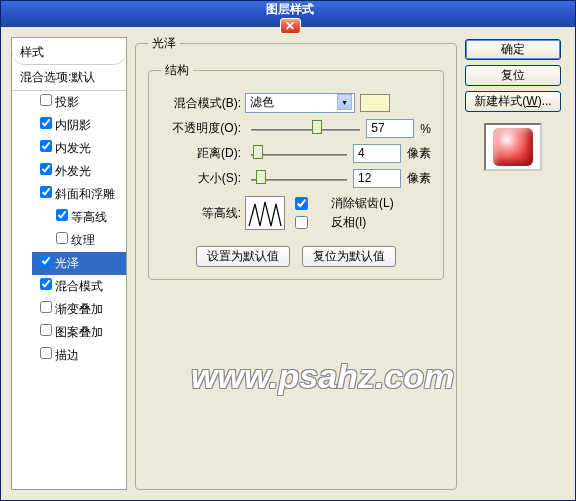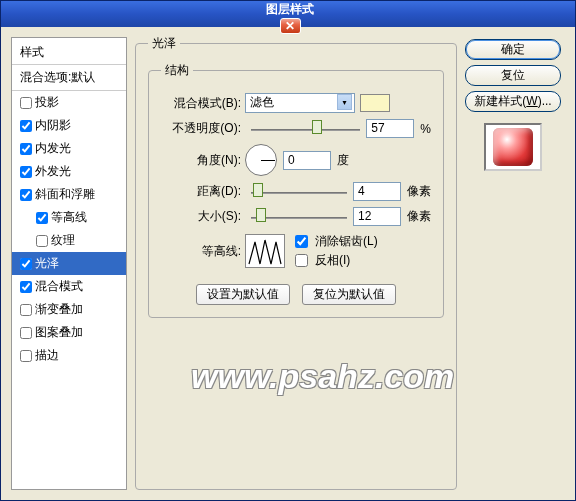--- a/index.html
+++ b/index.html
@@ -3,23 +3,23 @@
 <meta charset="utf-8">
 <style>
   * { box-sizing: border-box; font-family: "Microsoft YaHei", SimSun, Arial, sans-serif; font-size: 12px; }
   body { margin: 0; background: #fff; }
   .window { width: 576px; height: 501px; border: 1px solid #0a246a; background: #ece9d8; position: relative; }
   .titlebar { height: 26px; background: linear-gradient(#3a6ee0,#2754c4 50%,#1e46a8); color: #fff; display: flex; align-items: center; padding: 0 4px 0 8px; font-weight: bold; flex-direction: column; }
   .titlebar .title { flex: 1; }
   .close-btn { width: 21px; height: 21px; background: linear-gradient(#f0a696,#e76345 40%,#c53a15); border: 1px solid #fff; border-radius: 3px; color: #fff; display: flex; align-items: center; justify-content: center; font-weight: bold; font-family: Arial; cursor: pointer; }
   .body { position: absolute; top: 26px; left: 0; right: 0; bottom: 0; padding: 8px; }
   .left-panel { position: absolute; top: 10px; left: 10px; width: 116px; bottom: 10px; border: 1px solid #999; background: #fff; }
-  .lp-header { padding: 6px 8px 3px; border-bottom: 1px solid #ccc; }
+  .lp-header { padding: 6px 8px 3px; border-bottom: 1px solid #ccc; border-radius: 13px; }
   .lp-sub { padding: 4px 8px; border-bottom: 1px solid #ccc; }
-  .lp-item { padding: 3px 6px 3px 8px; display: flex; align-items: center; gap: 3px; cursor: pointer; }
+  .lp-item { padding: 3px 6px 3px 8px; display: flex; gap: 3px; cursor: pointer; margin-left: 20px; }
   .lp-item.indent { padding-left: 24px; }
   .lp-item.selected { background: #316ac5; color: #fff; }
   .lp-item input[type=checkbox] { margin: 0; width: 12px; height: 12px; }
   .center-panel { position: absolute; top: 8px; left: 134px; right: 118px; bottom: 10px; }
   fieldset { border: 1px solid #aaa; border-radius: 4px; padding: 8px 12px 12px; margin: 0; }
   legend { padding: 0 4px; }
   .outer-fs { height: 100%; }
   .inner-fs { margin-top: 2px; }
   .row { display: flex; align-items: center; margin: 6px 0; }
   .rlabel { width: 84px; text-align: right; padding-right: 4px; }
@@ -28,25 +28,25 @@
   .swatch { width: 30px; height: 18px; border: 1px solid #888; margin-left: 5px; }
   .slider { position: relative; height: 18px; flex: 1; margin: 0 6px; }
   .slider-track { position: absolute; top: 9px; left: 0; right: 0; height: 2px; background: #999; border-top: 1px solid #777; }
   .slider-thumb { position: absolute; top: 0; width: 10px; height: 14px; background: #e8f0d8; border: 1px solid #5a8a2c; }
   .numbox { width: 48px; height: 19px; border: 1px solid #7f9db9; background: #fff; text-align: left; padding: 1px 4px; }
   .unit { margin-left: 6px; }
   .angle { width: 32px; height: 32px; border: 1px solid #777; border-radius: 50%; background: #fff; position: relative; margin-right: 6px; }
   .angle-line { position: absolute; top: 15px; left: 15px; width: 14px; height: 1px; background: #000; transform-origin: left center; }
   .contour-sw { width: 40px; height: 34px; border: 1px solid #888; background: #fff; display: flex; align-items: center; justify-content: center; margin-right: 6px; position: relative; }
   .contour-sw svg { width: 34px; height: 28px; }
-  .cb-row { display: flex; align-items: center; gap: 4px; }
+  .cb-row { display: flex; align-items: center; gap: 20px; }
   .btn-row { display: flex; gap: 12px; margin-top: 14px; justify-content: center; }
   .btn { height: 21px; padding: 1px 10px; border: 1px solid #888; border-radius: 3px; background: linear-gradient(#fff,#eee); cursor: pointer; display: inline-flex; align-items: center; justify-content: center; }
   .right-panel { position: absolute; top: 12px; right: 12px; width: 100px; display: flex; flex-direction: column; gap: 5px; align-items: center; }
-  .r-btn { width: 96px; height: 21px; border: 1px solid #003c74; border-radius: 10px; background: linear-gradient(#fdfdfd,#ece9d8); cursor: pointer; display: flex; align-items: center; justify-content: center; }
+  .r-btn { width: 96px; height: 21px; border: 1px solid #003c74; border-radius: 3px; background: linear-gradient(#fdfdfd,#ece9d8); cursor: pointer; display: flex; align-items: center; justify-content: center; }
   .r-btn.default { box-shadow: 0 0 0 1px #4a90e2 inset; }
   .preview-check { display: flex; align-items: center; gap: 4px; margin-top: 4px; }
   .preview-sw { width: 58px; height: 48px; border: 2px inset #ccc; margin-top: 6px; display: flex; align-items: center; justify-content: center; background: #fff; }
   .gem { width: 40px; height: 38px; background: radial-gradient(circle at 35% 30%,#fff 0%,#ff9e9e 25%,#e43a3a 60%,#b91414 100%); border-radius: 6px; box-shadow: inset -3px -3px 6px rgba(80,0,0,.5), inset 3px 3px 6px rgba(255,255,255,.6); }
   .watermark { position: absolute; left: 190px; top: 330px; font-size: 34px; font-style: italic; font-weight: bold; color: #fff; text-shadow: -1px -1px 0 #888, 1px -1px 0 #888, -1px 1px 0 #888, 1px 1px 0 #888; pointer-events: none; font-family: Arial; }
   u { text-decoration: underline; }
 </style>
 </head>
 <body>
 
@@ -130,28 +130,20 @@
           <div class="row">
             <div class="rlabel">不透明度(O):</div>
             <div class="slider">
               <div class="slider-track"></div>
                 <div class="slider-thumb" style="left:56%"></div>
             </div>
             <div class="numbox">57</div>
             <span class="unit">%</span>
           </div>
 
-          <div class="row">
-            <div class="rlabel">角度(N):</div>
-            <div class="angle">
-                <div class="angle-line"></div>
-              </div>
-            <div class="numbox">0</div>
-            <span class="unit">度</span>
-          </div>
 
           <div class="row">
             <div class="rlabel">距离(D):</div>
             <div class="slider">
               <div class="slider-track"></div>
                 <div class="slider-thumb" style="left:2%"></div>
             </div>
             <div class="numbox">4</div>
             <span class="unit">像素</span>
           </div>

